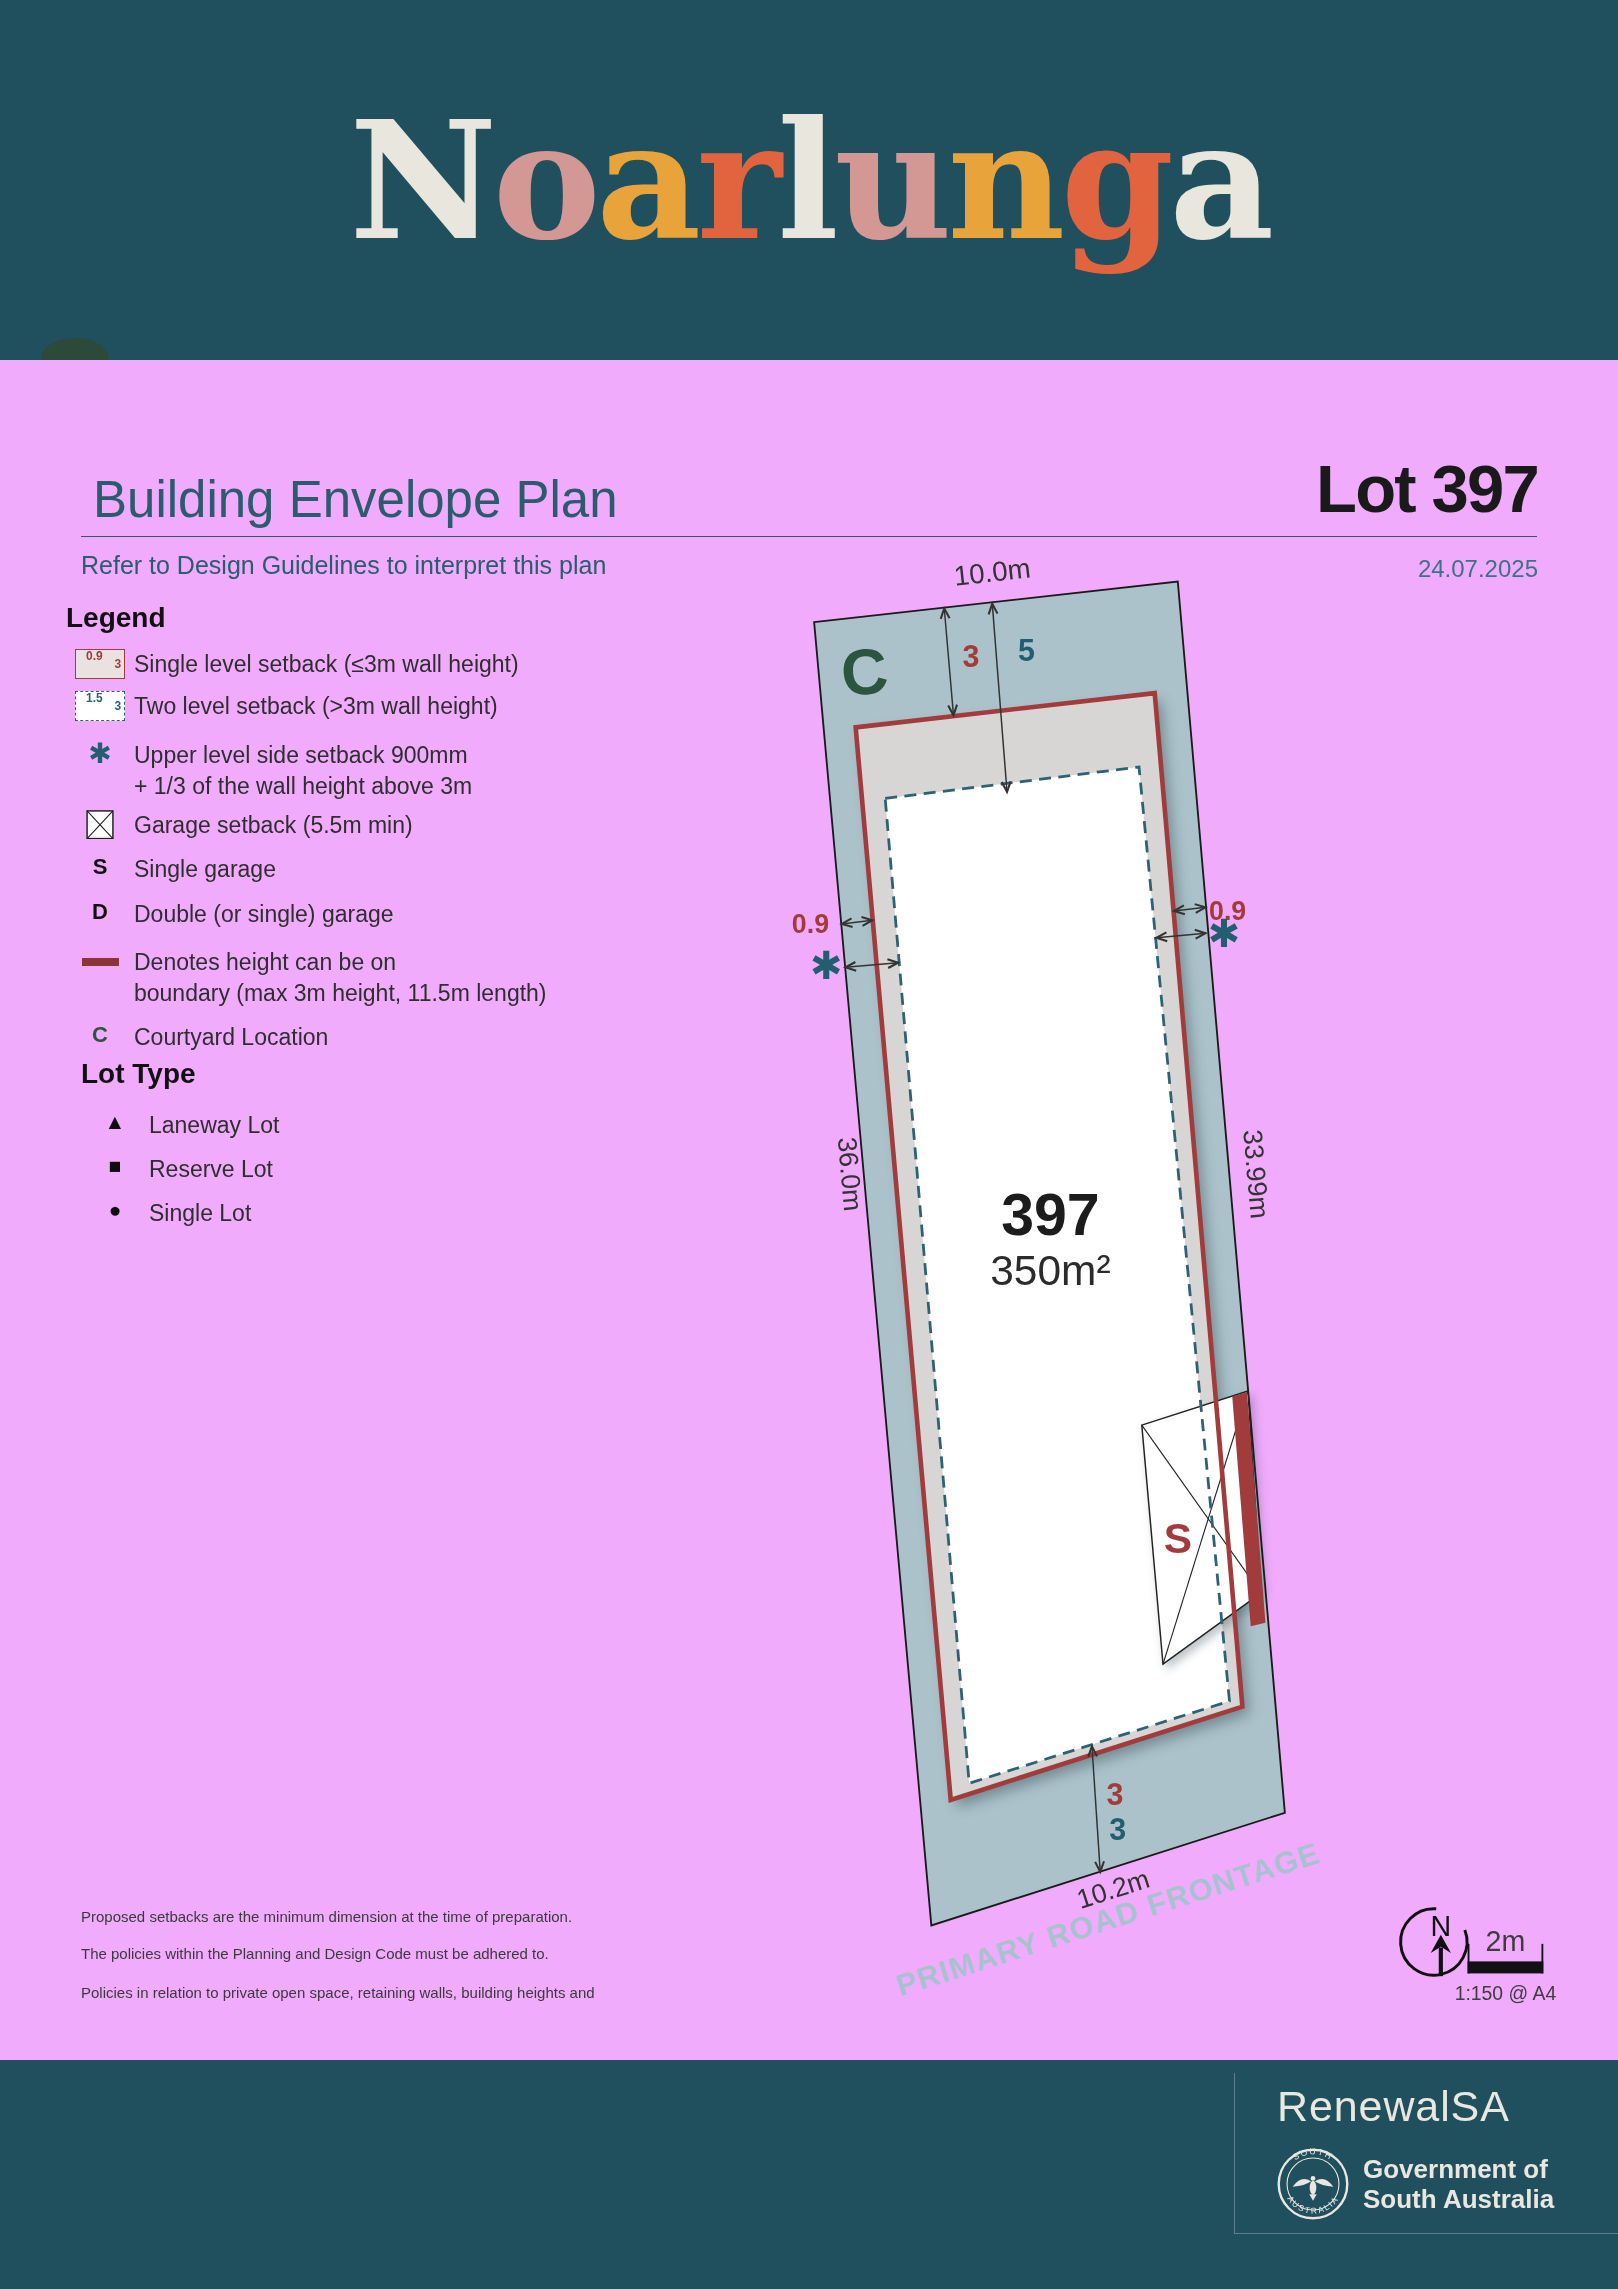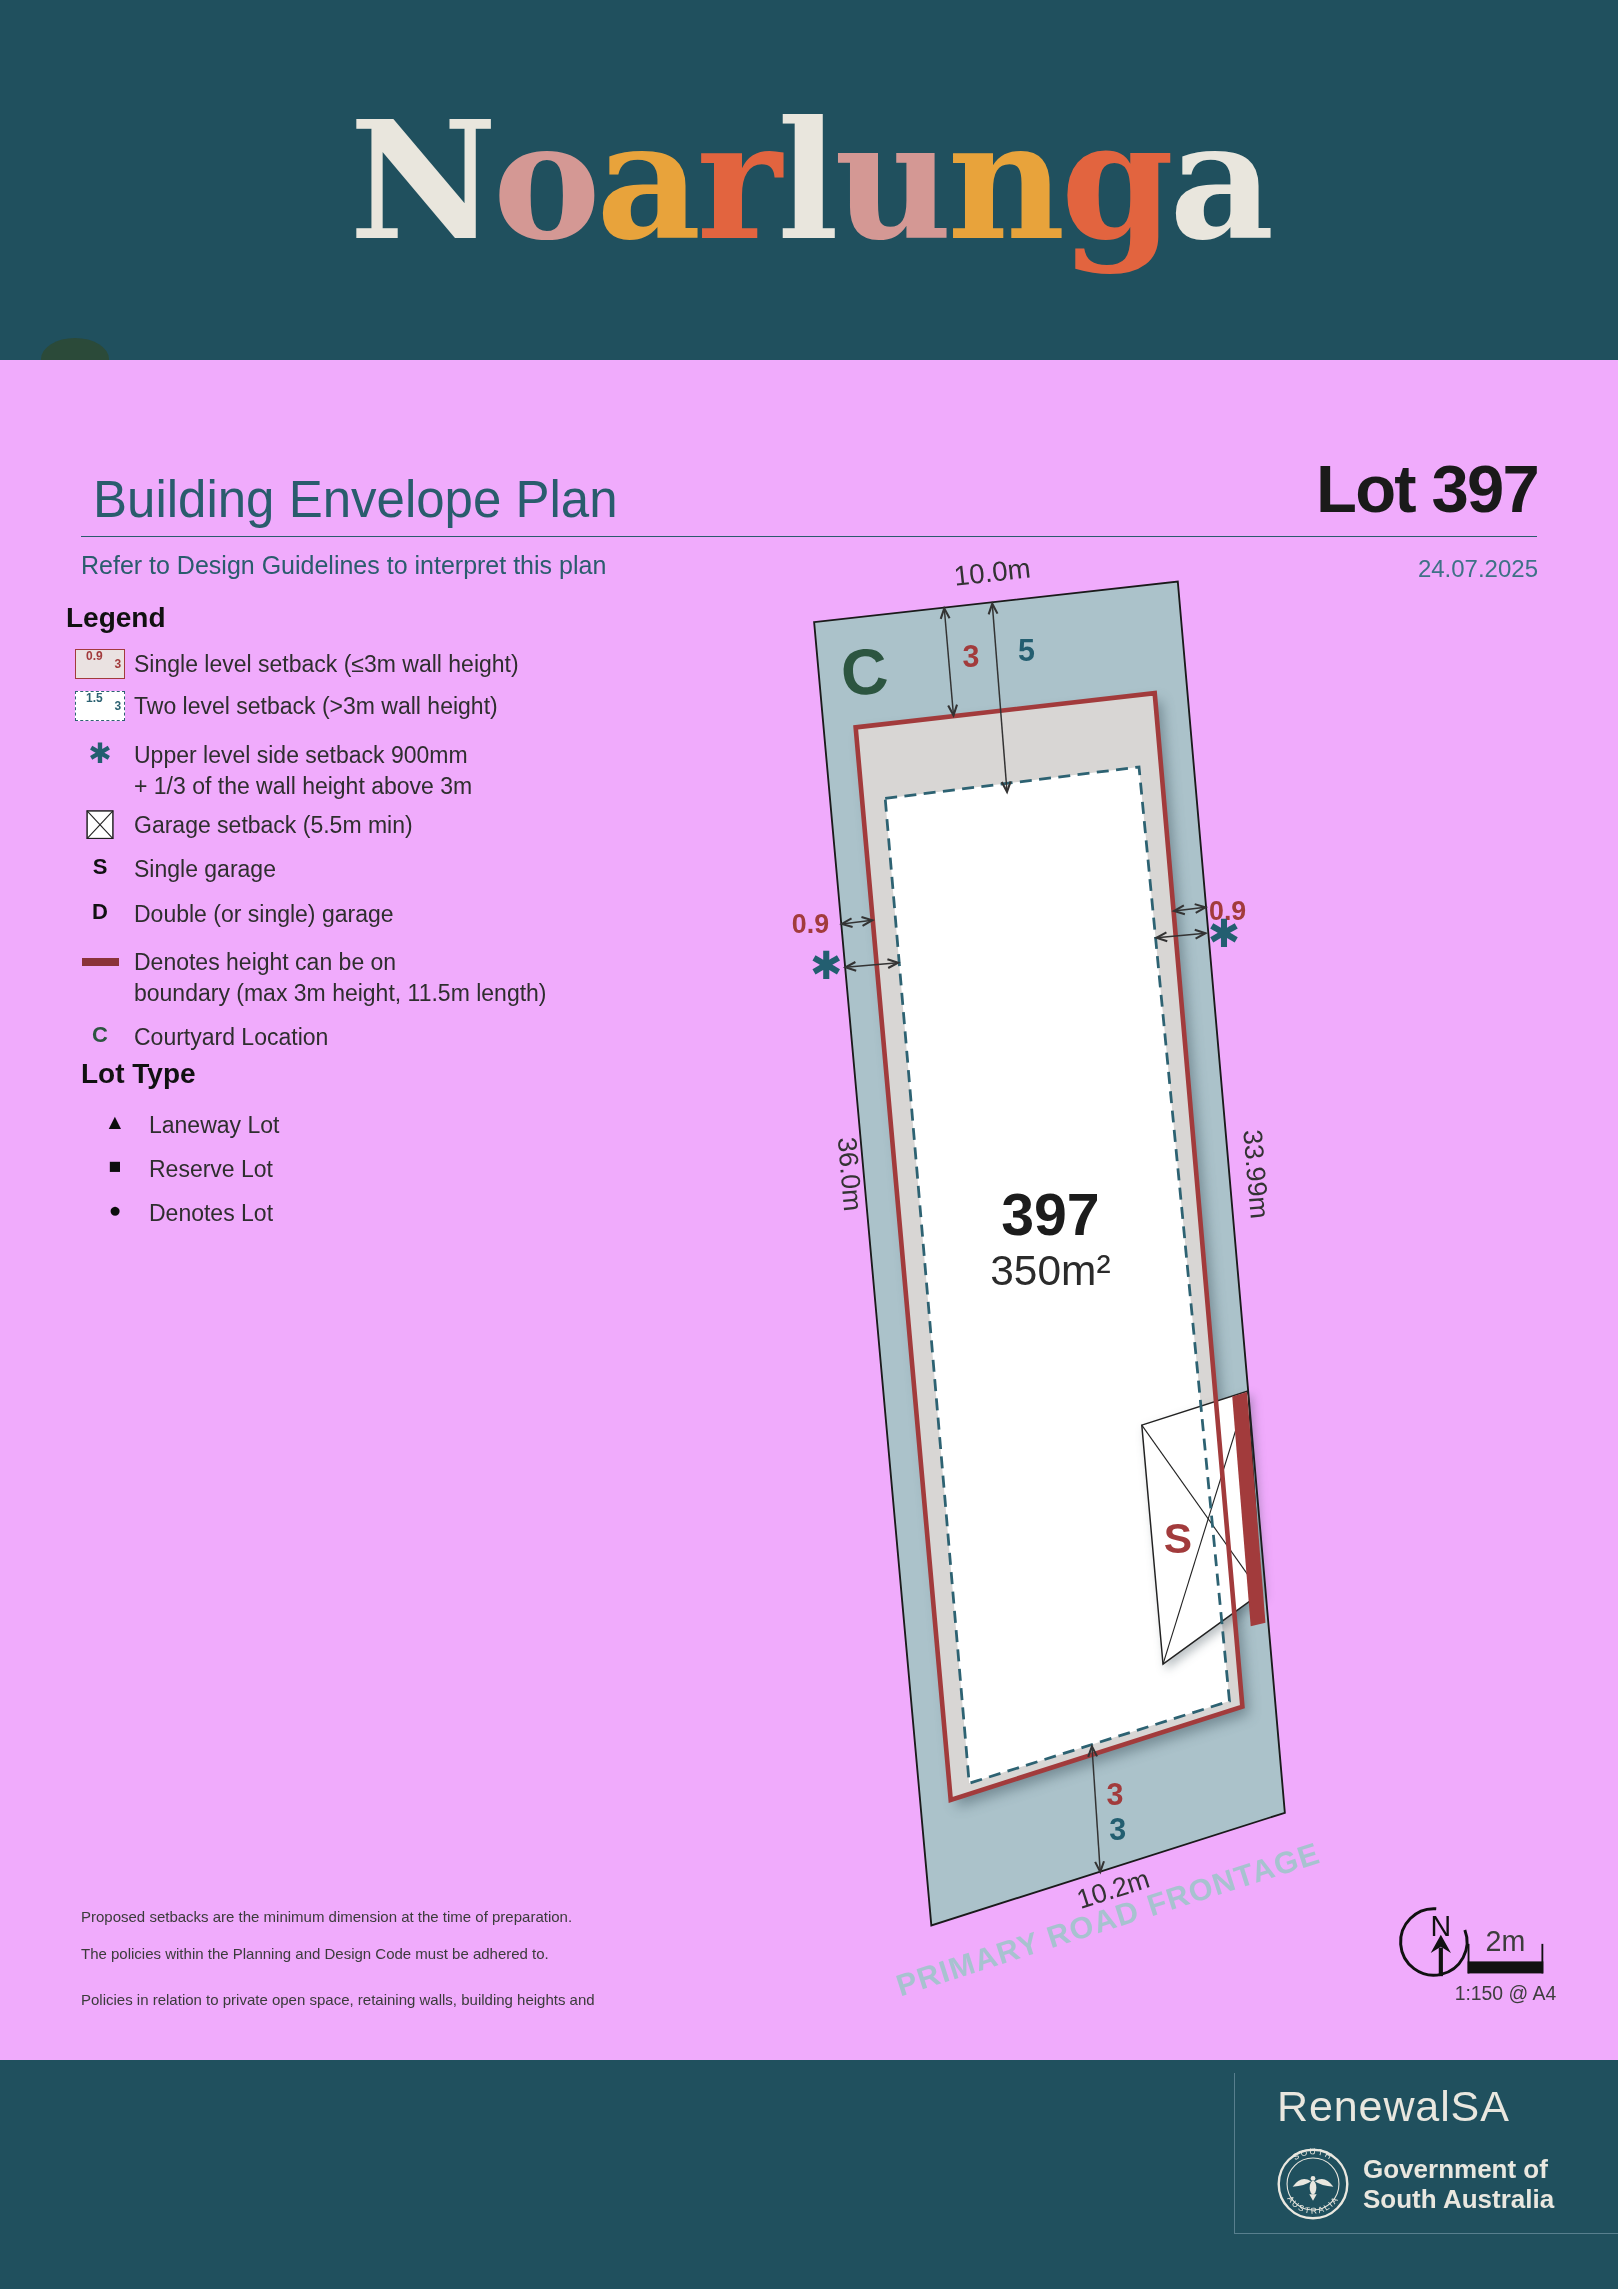--- a/index.html
+++ b/index.html
@@ -36,21 +36,21 @@
   .sym-bar{width:37px;height:8.3px;background:#8a3339;}
   
   #lottype{left:81px;top:1058px;width:461px;}
   .lt-sym{font-size:21px;color:#0d0d0d;}
   
   .mb12{margin-bottom:11px;}.mb20{margin-bottom:18.5px;}.mb8{margin-bottom:7.4px;}
   .mb14{margin-bottom:13px;}.mb16{margin-bottom:14.8px;}.mb18{margin-bottom:16.6px;}
   
   #notes{left:81px;top:1898px;width:757px;color:#3b3b3b;font-size:15px;line-height:37px;}
   #notes p{margin:0;}
-  #notes p + p{margin-top:9px;}
+  #notes p + p{margin-top:2px;}
   
   #footer{position:absolute;left:0;top:2060px;width:1619px;height:230px;background:#20505e;}
   .f-line-v{position:absolute;left:1234px;top:13px;width:0.9px;height:160px;background:#587f8e;}
   .f-line-h{position:absolute;left:1234px;top:173px;width:385px;height:0.9px;background:#587f8e;}
   .f-brand{position:absolute;left:1277px;top:22px;font-size:43px;color:#e9e7df;letter-spacing:0.9px;}
   .f-gov{position:absolute;left:1363px;top:94px;font-size:26px;font-weight:bold;color:#e9e7df;line-height:30px;}
   #plan-svg{position:absolute;left:0;top:0;pointer-events:none;}
   svg text{font-family:"Liberation Sans",sans-serif;}
 </style>
 </head>
@@ -156,21 +156,21 @@
     <div class="lg-row mb14">
       <div class="lg-sym">
           <span class="lt-sym">■</span>
         </div>
       <div class="lg-text">Reserve Lot</div>
     </div>
     <div class="lg-row">
       <div class="lg-sym">
           <span class="lt-sym">●</span>
         </div>
-      <div class="lg-text">Denotes Lot</div>
+      <div class="lg-text">Single Lot</div>
     </div>
   </div>
 
   <div class="abs" id="notes">
     <p>
       <span>Proposed setbacks are the minimum dimension at the time of preparation.</span><br>
       <span>The policies within the Planning and Design Code must be adhered to.</span>
     </p>
     <p>
       <span>Policies in relation to private open space, retaining walls, building heights and</span><br>

